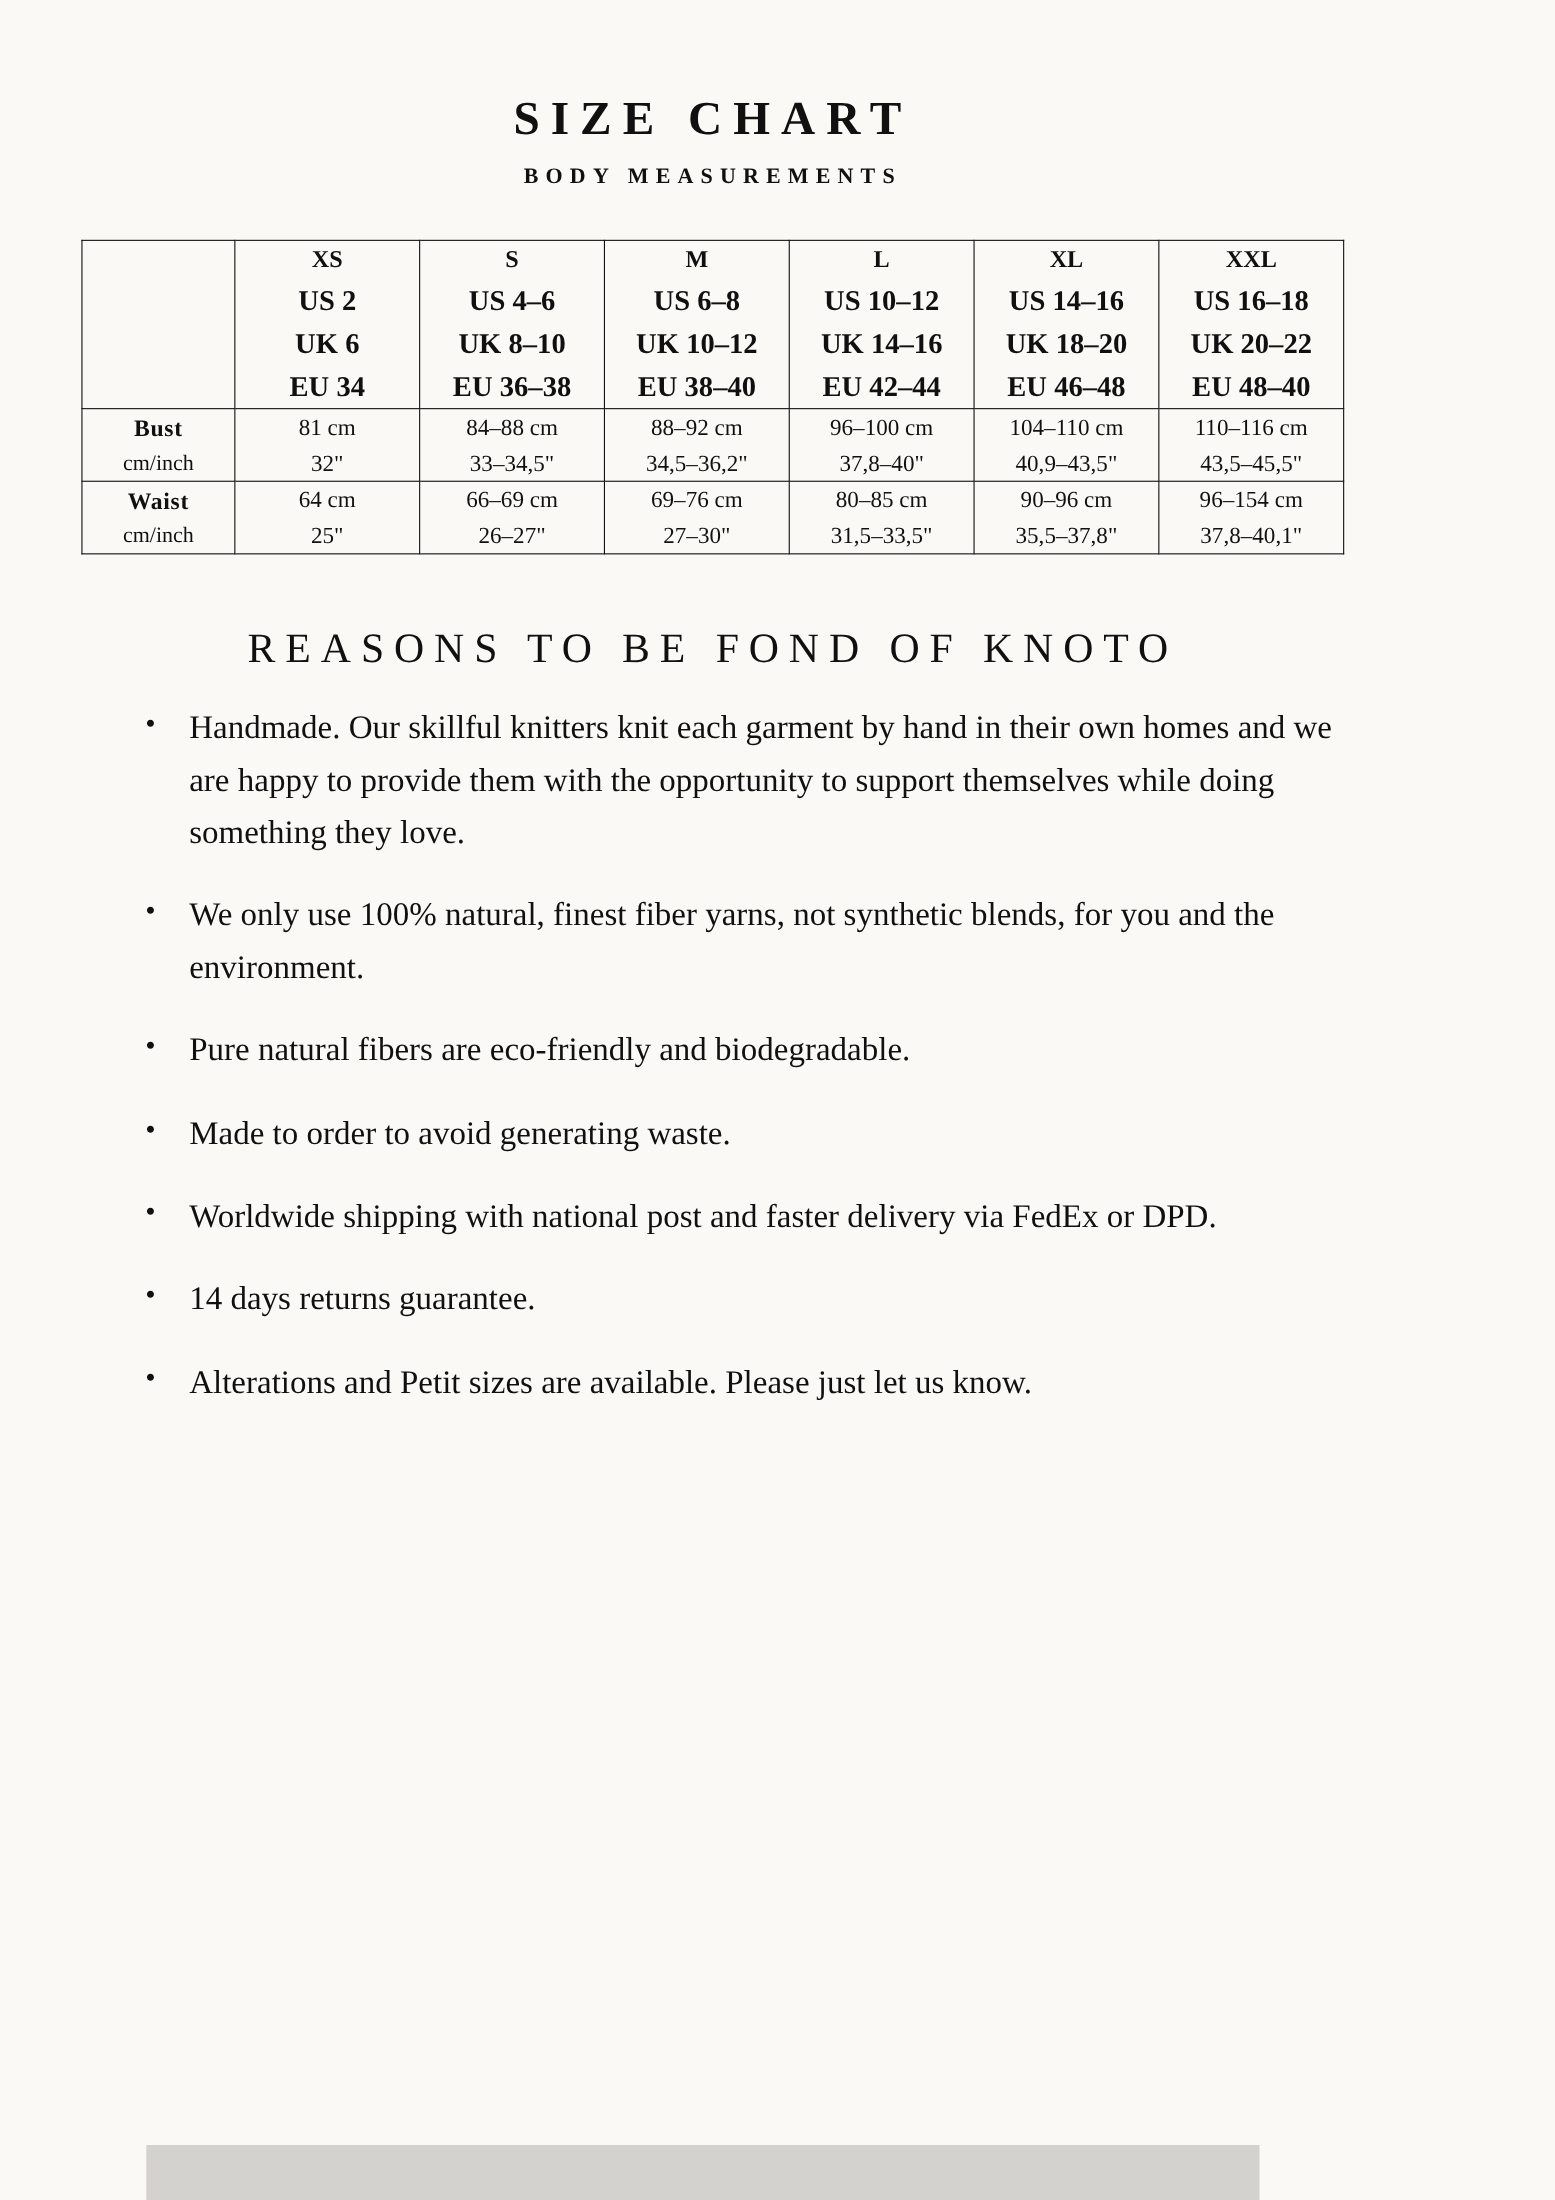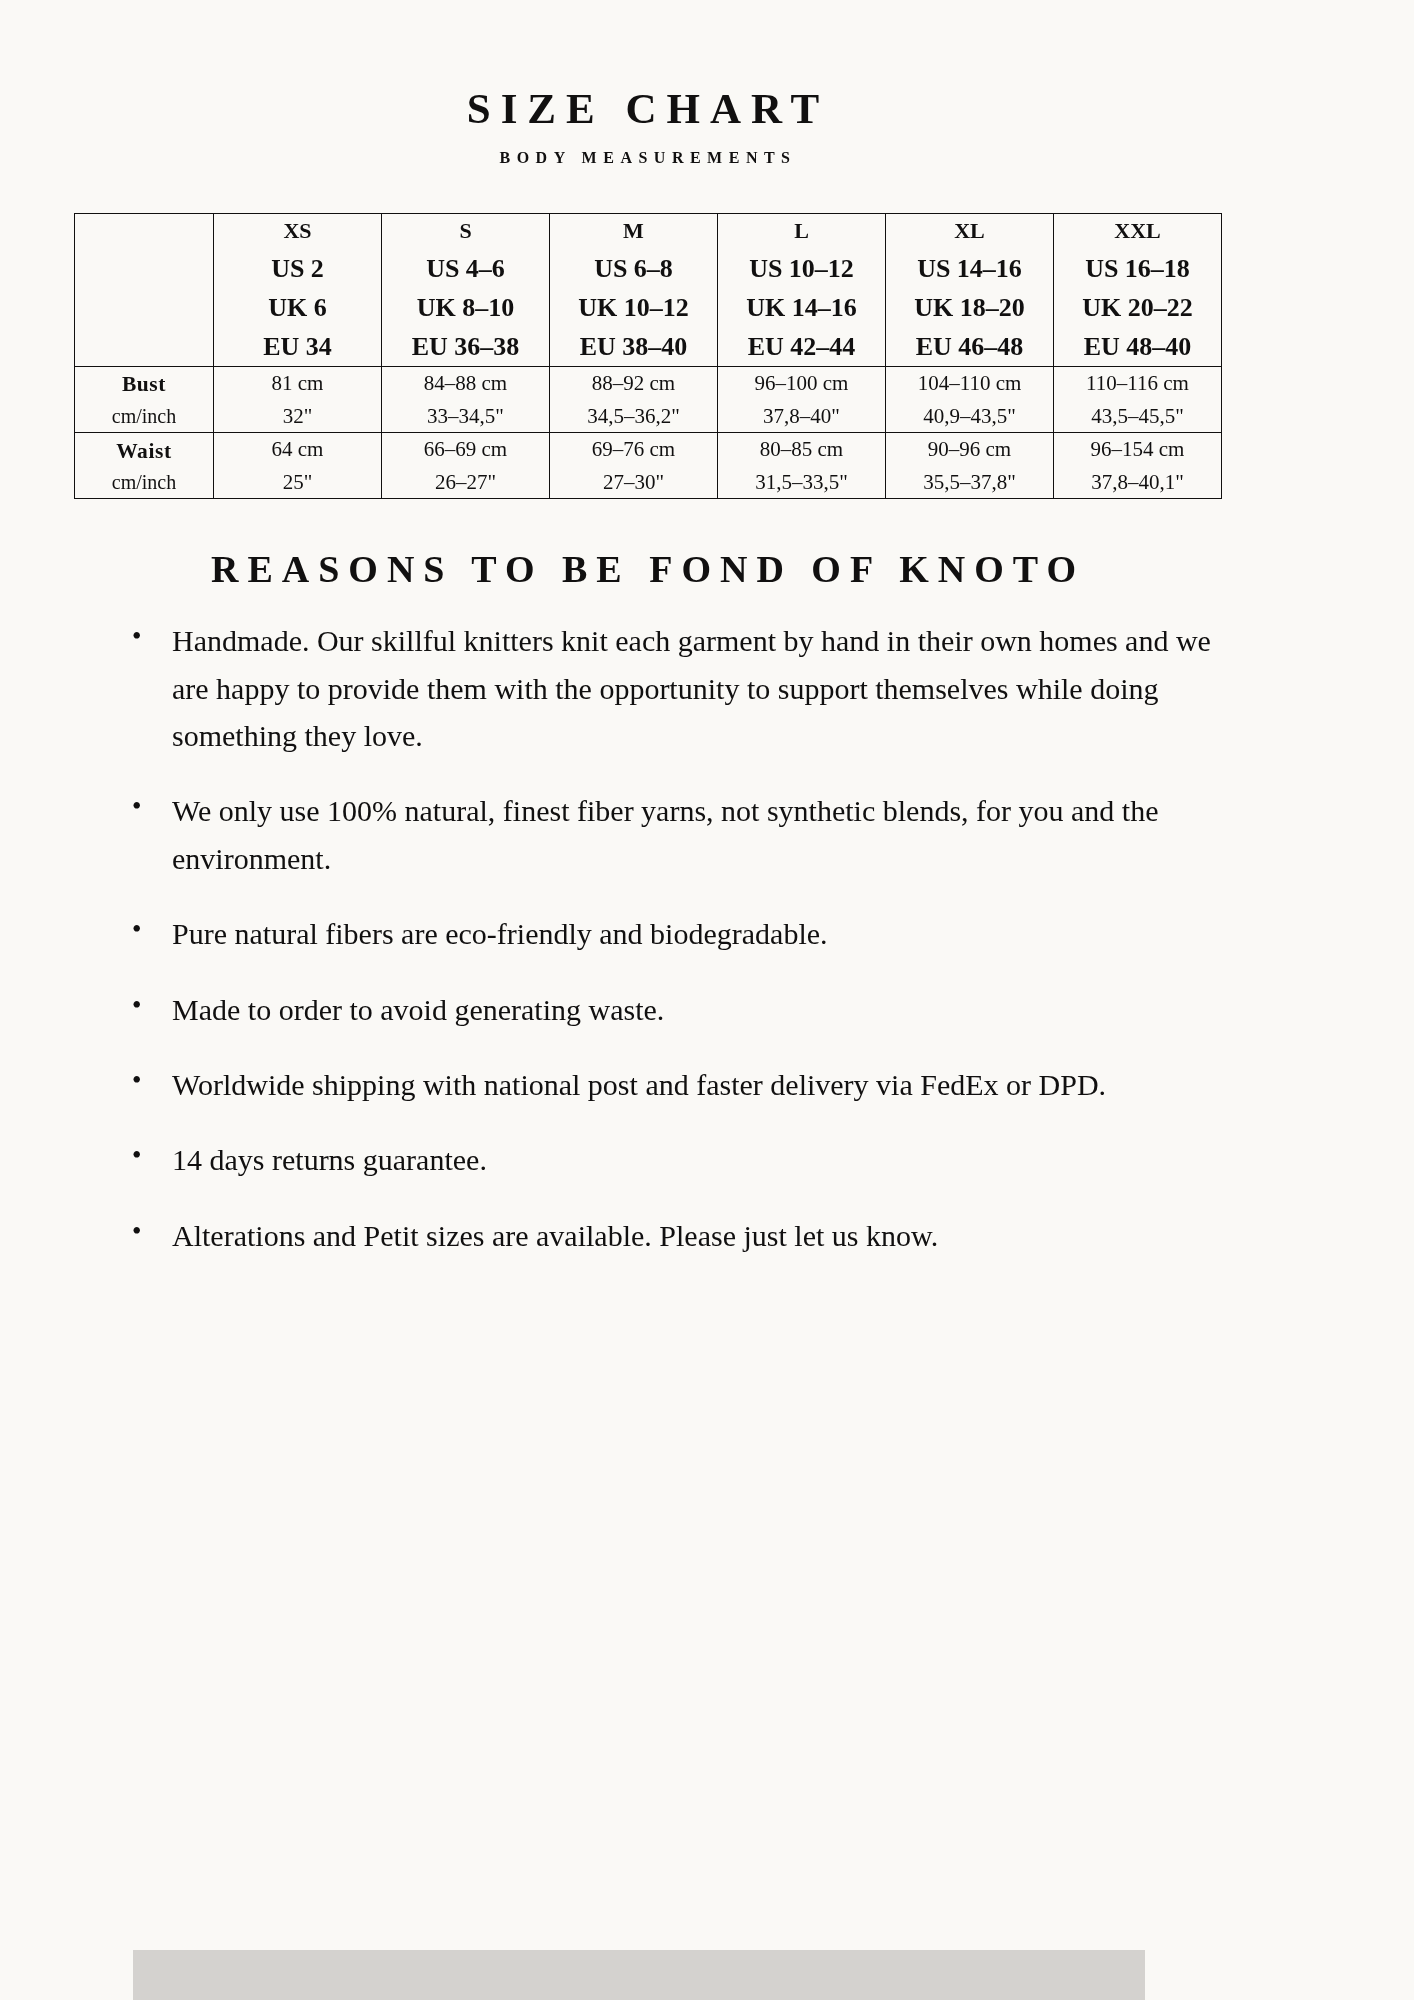--- a/index.html
+++ b/index.html
@@ -29,21 +29,21 @@
     text-align: center;
     font-size: 43px;
     letter-spacing: 10px;
     font-weight: 700;
     margin: 0;
     padding-top: 68px;
     font-family: "Liberation Serif", "DejaVu Serif", serif;
   }
   .subtitle {
     text-align: center;
-    font-size: 16px;
+    font-size: 20px;
     letter-spacing: 6.5px;
     font-weight: 700;
     margin: 0;
     padding-top: 16px;
   }
 
   
   .table-wrap {
     margin: 46px auto 0 auto;
     width: 1148px;
@@ -99,22 +99,22 @@
   }
   .data-cell span { display: block; }
 
   .col-label { width: 138px; }
 
   
   .reasons-title {
     text-align: center;
     font-size: 38px;
     letter-spacing: 9px;
-    font-weight: 700;
-    margin: 0;
+    font-weight: 400;
+    margin: 16px;
     padding-top: 48px;
   }
   ul.reasons {
     list-style: none;
     margin: 26px 0 0 0;
     padding: 0 60px 0 108px;
   }
   ul.reasons li {
     position: relative;
     font-size: 30px;

